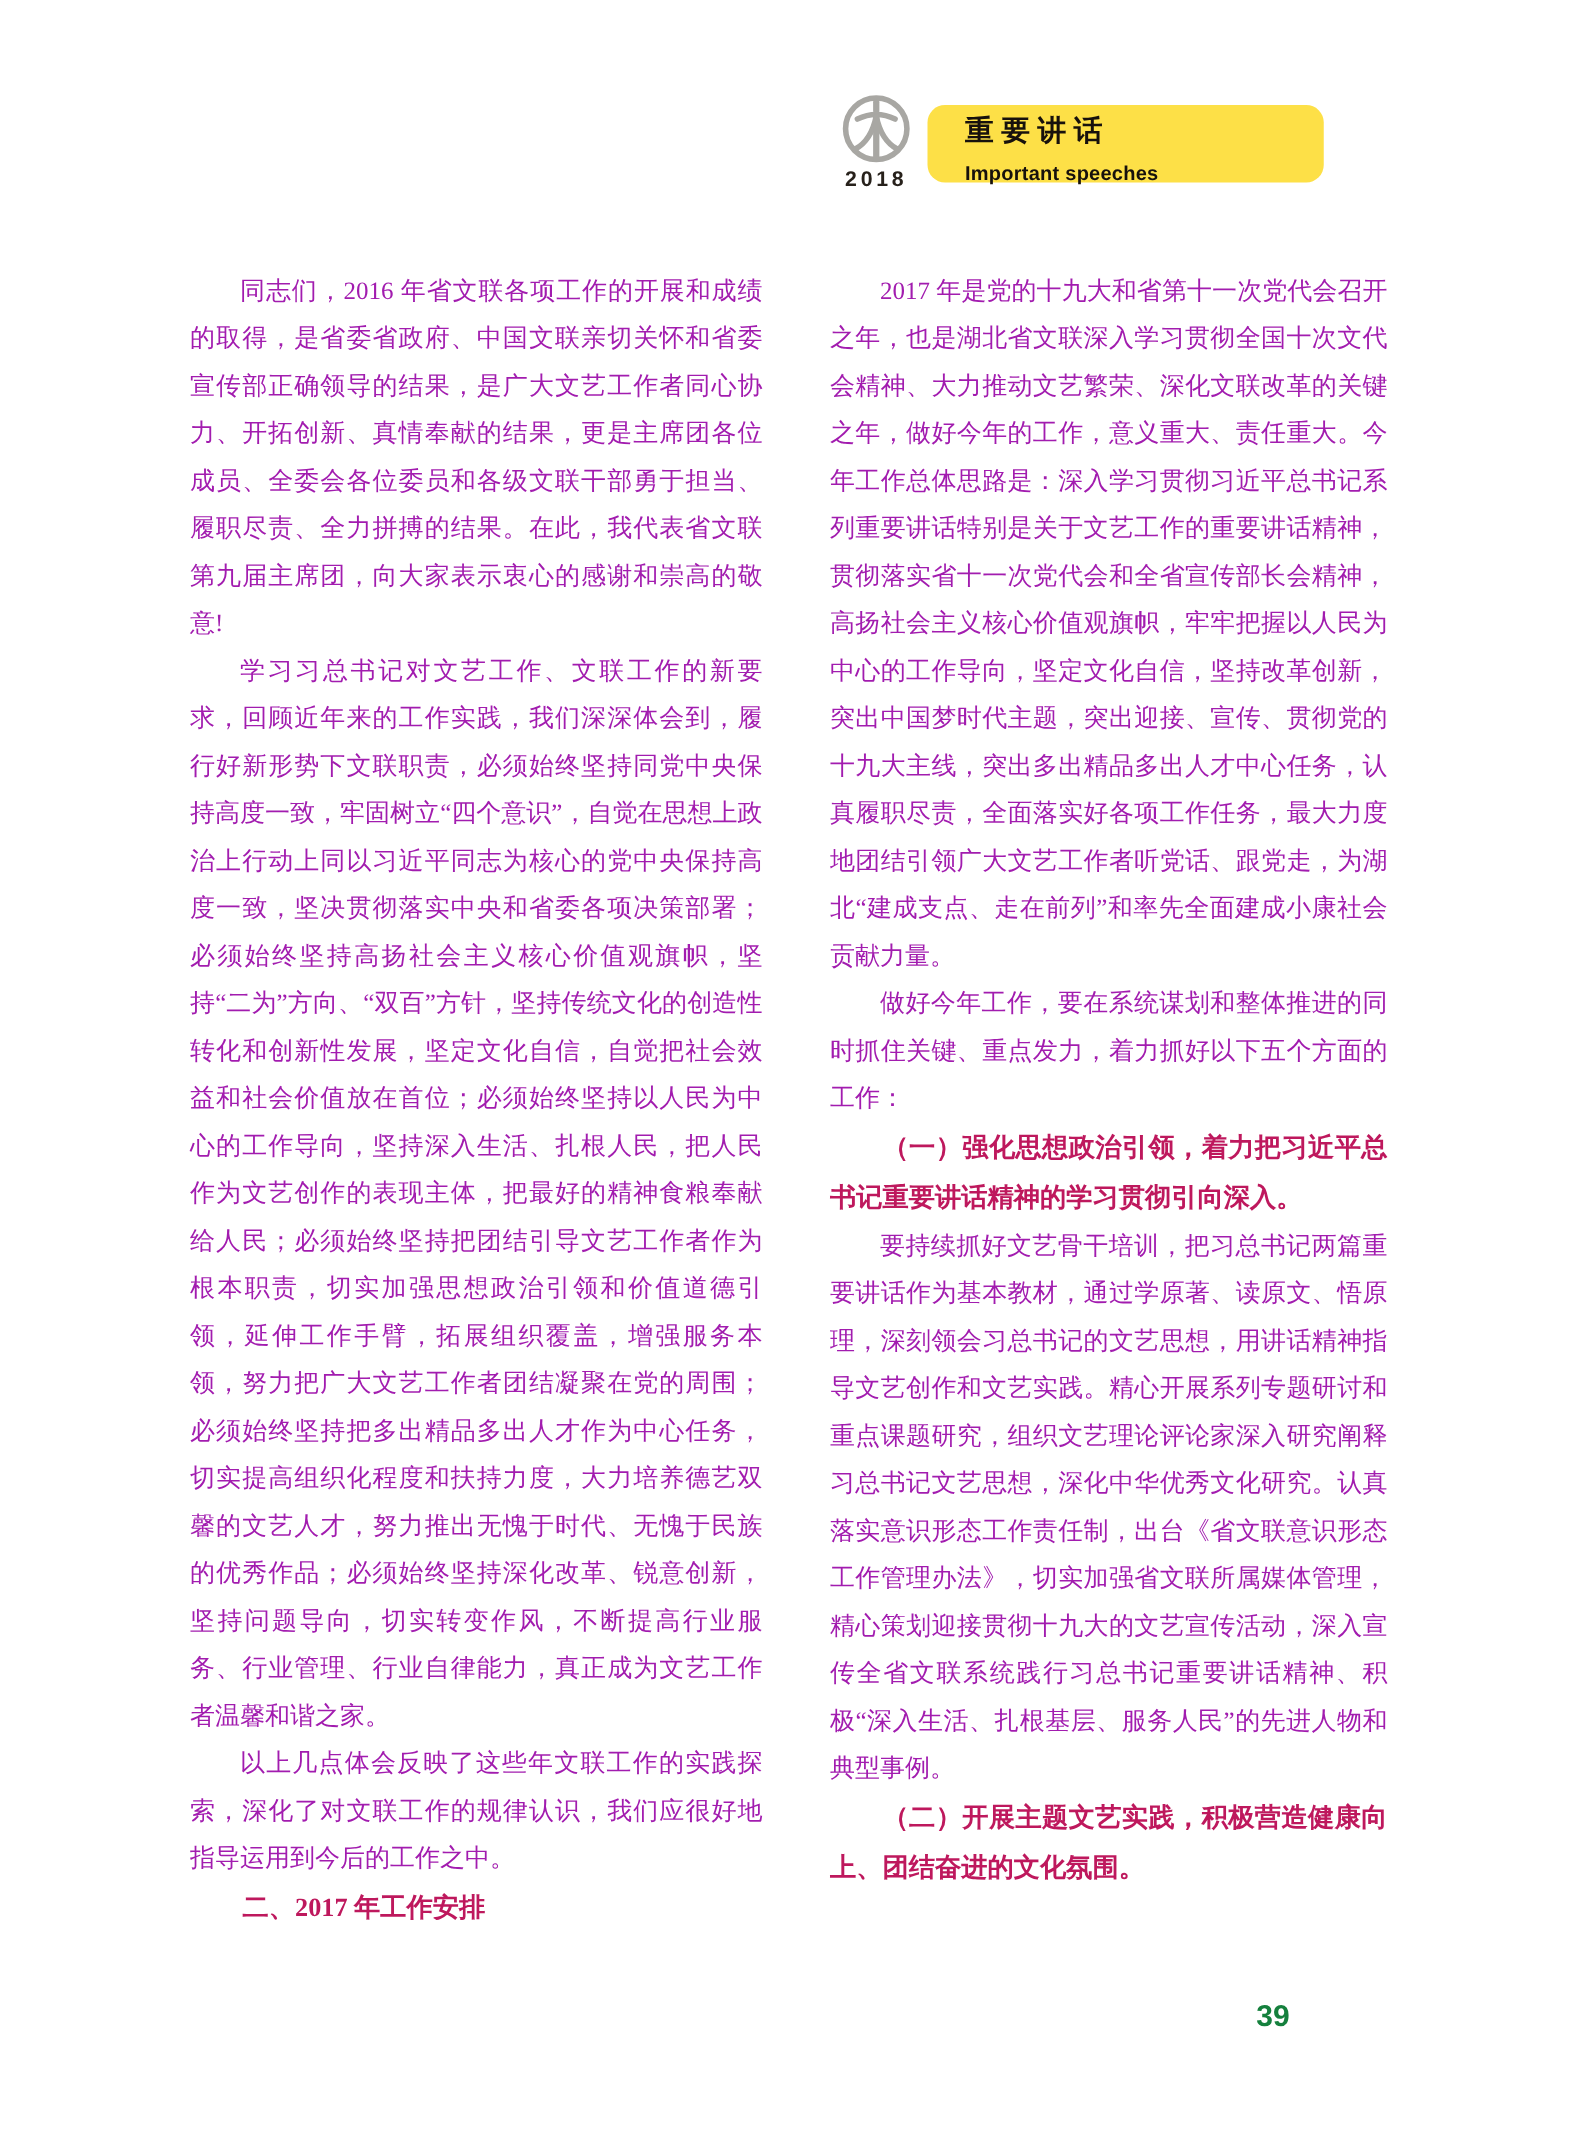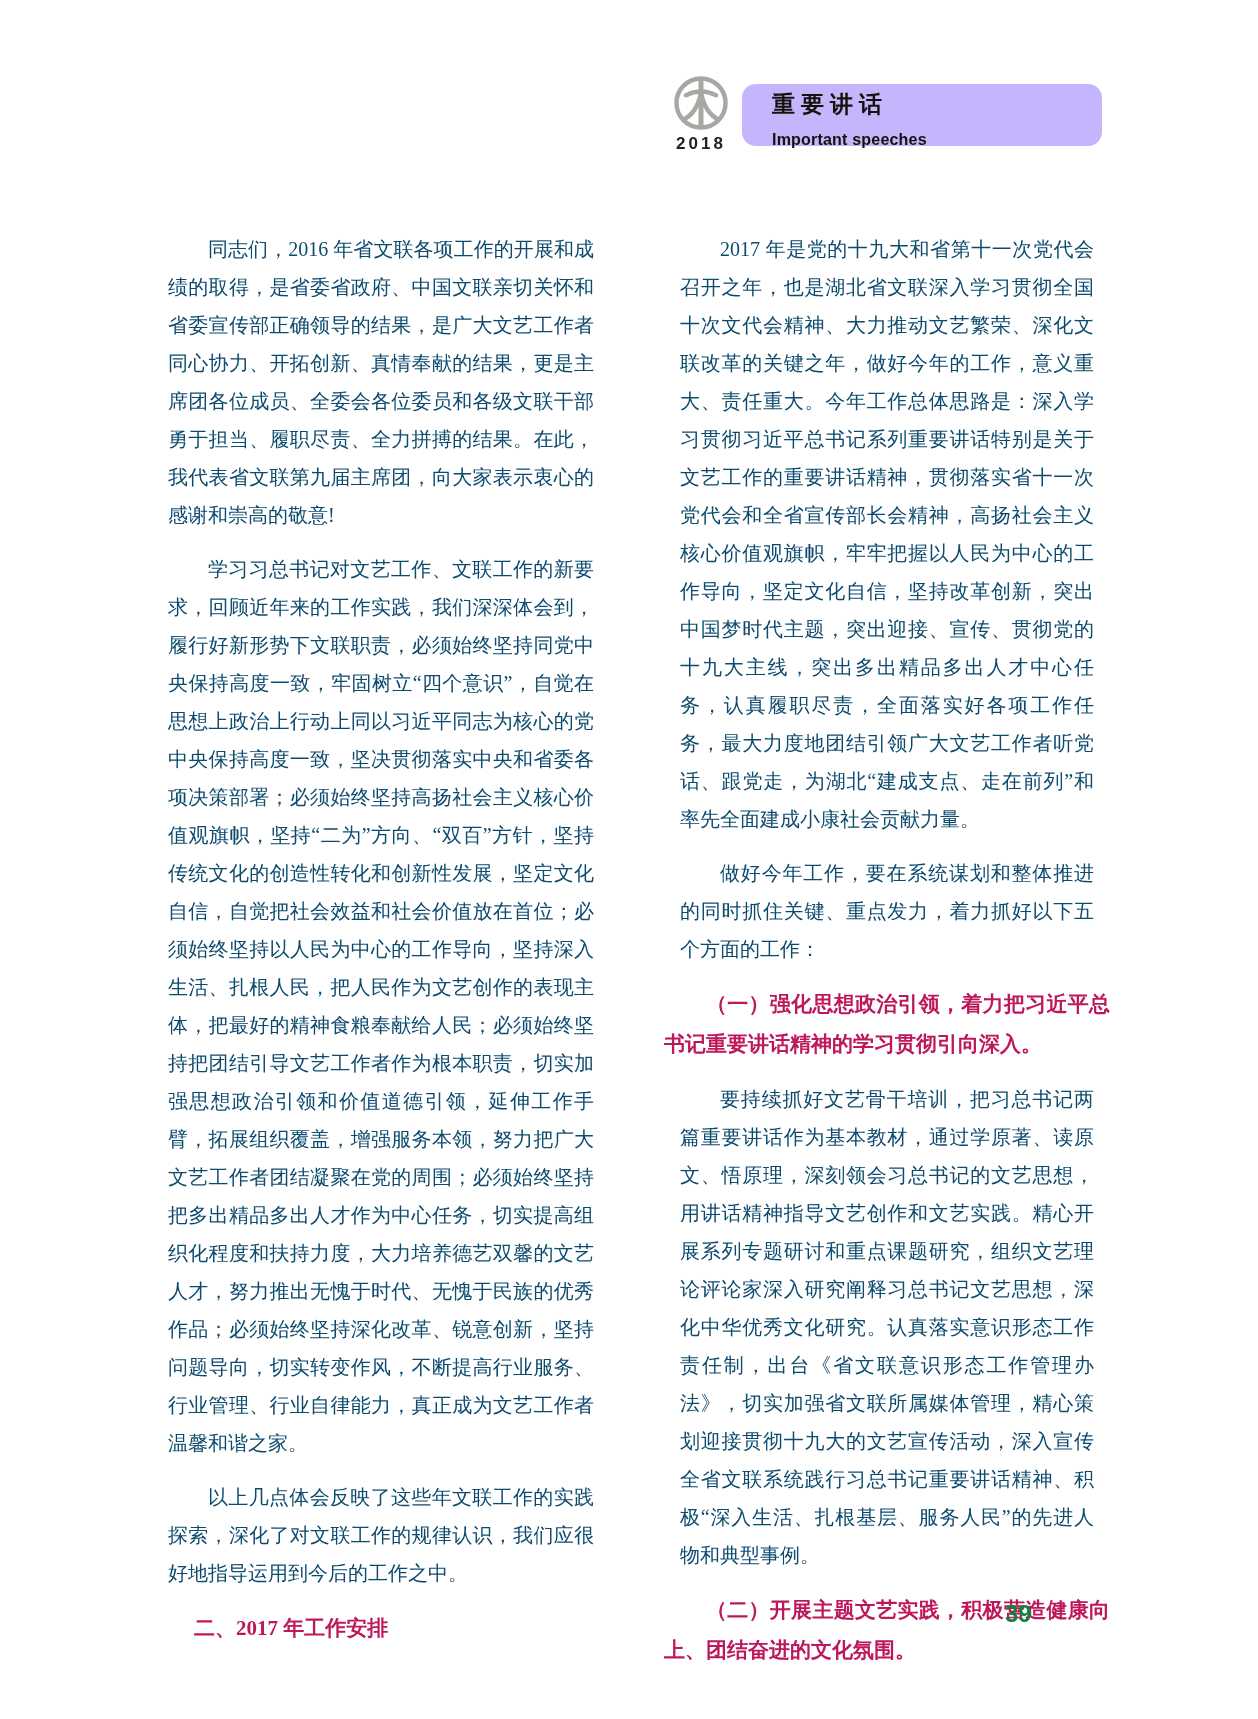--- a/index.html
+++ b/index.html
@@ -16,22 +16,22 @@
   .logo-wrap { position:absolute; left:666px; top:74px; width:70px; text-align:center; }
   .logo-mark { display:block; margin:0 auto; }
   .logo-year {
     margin-top:2px;
     font-family:"Liberation Sans", sans-serif;
     font-weight:bold; font-size:17px; letter-spacing:3px;
     color:#27211b;
   }
   .header-box {
     position:absolute; left:742px; top:84px;
-    width:360px; height:62px;
-    background:#c4b5fd;
+    width:317px; height:62px;
+    background:#fde047;
     border-radius:14px;
     box-sizing:border-box;
     padding:7px 0 0 30px;
   }
   .header-title-cn {
     font-family:"Liberation Sans", sans-serif;
     font-weight:bold; font-size:23px; letter-spacing:6px;
     color:#17110c; line-height:26px;
   }
   .header-title-en {
@@ -42,23 +42,23 @@
 
   
   .col {
     position:absolute; top:214px;
     font-size:20px; line-height:38px;
     text-align:justify;
   }
   .col-left  { left:152px; width:458px; }
   .col-right { left:664px; width:446px; }
   .para {
-    margin:16px; text-indent:2em;
+    margin:0; text-indent:2em;
     font-family:"Liberation Serif", serif;
-    color:#0c4a6e;
+    color:#a21caf;
   }
   .heading {
     margin:0; text-indent:2em;
     font-family:Liberation Serif, serif;
     font-weight:bold; font-size:21px; line-height:40px;
     color:#be185d;
   }
 
   
   .page-number {

